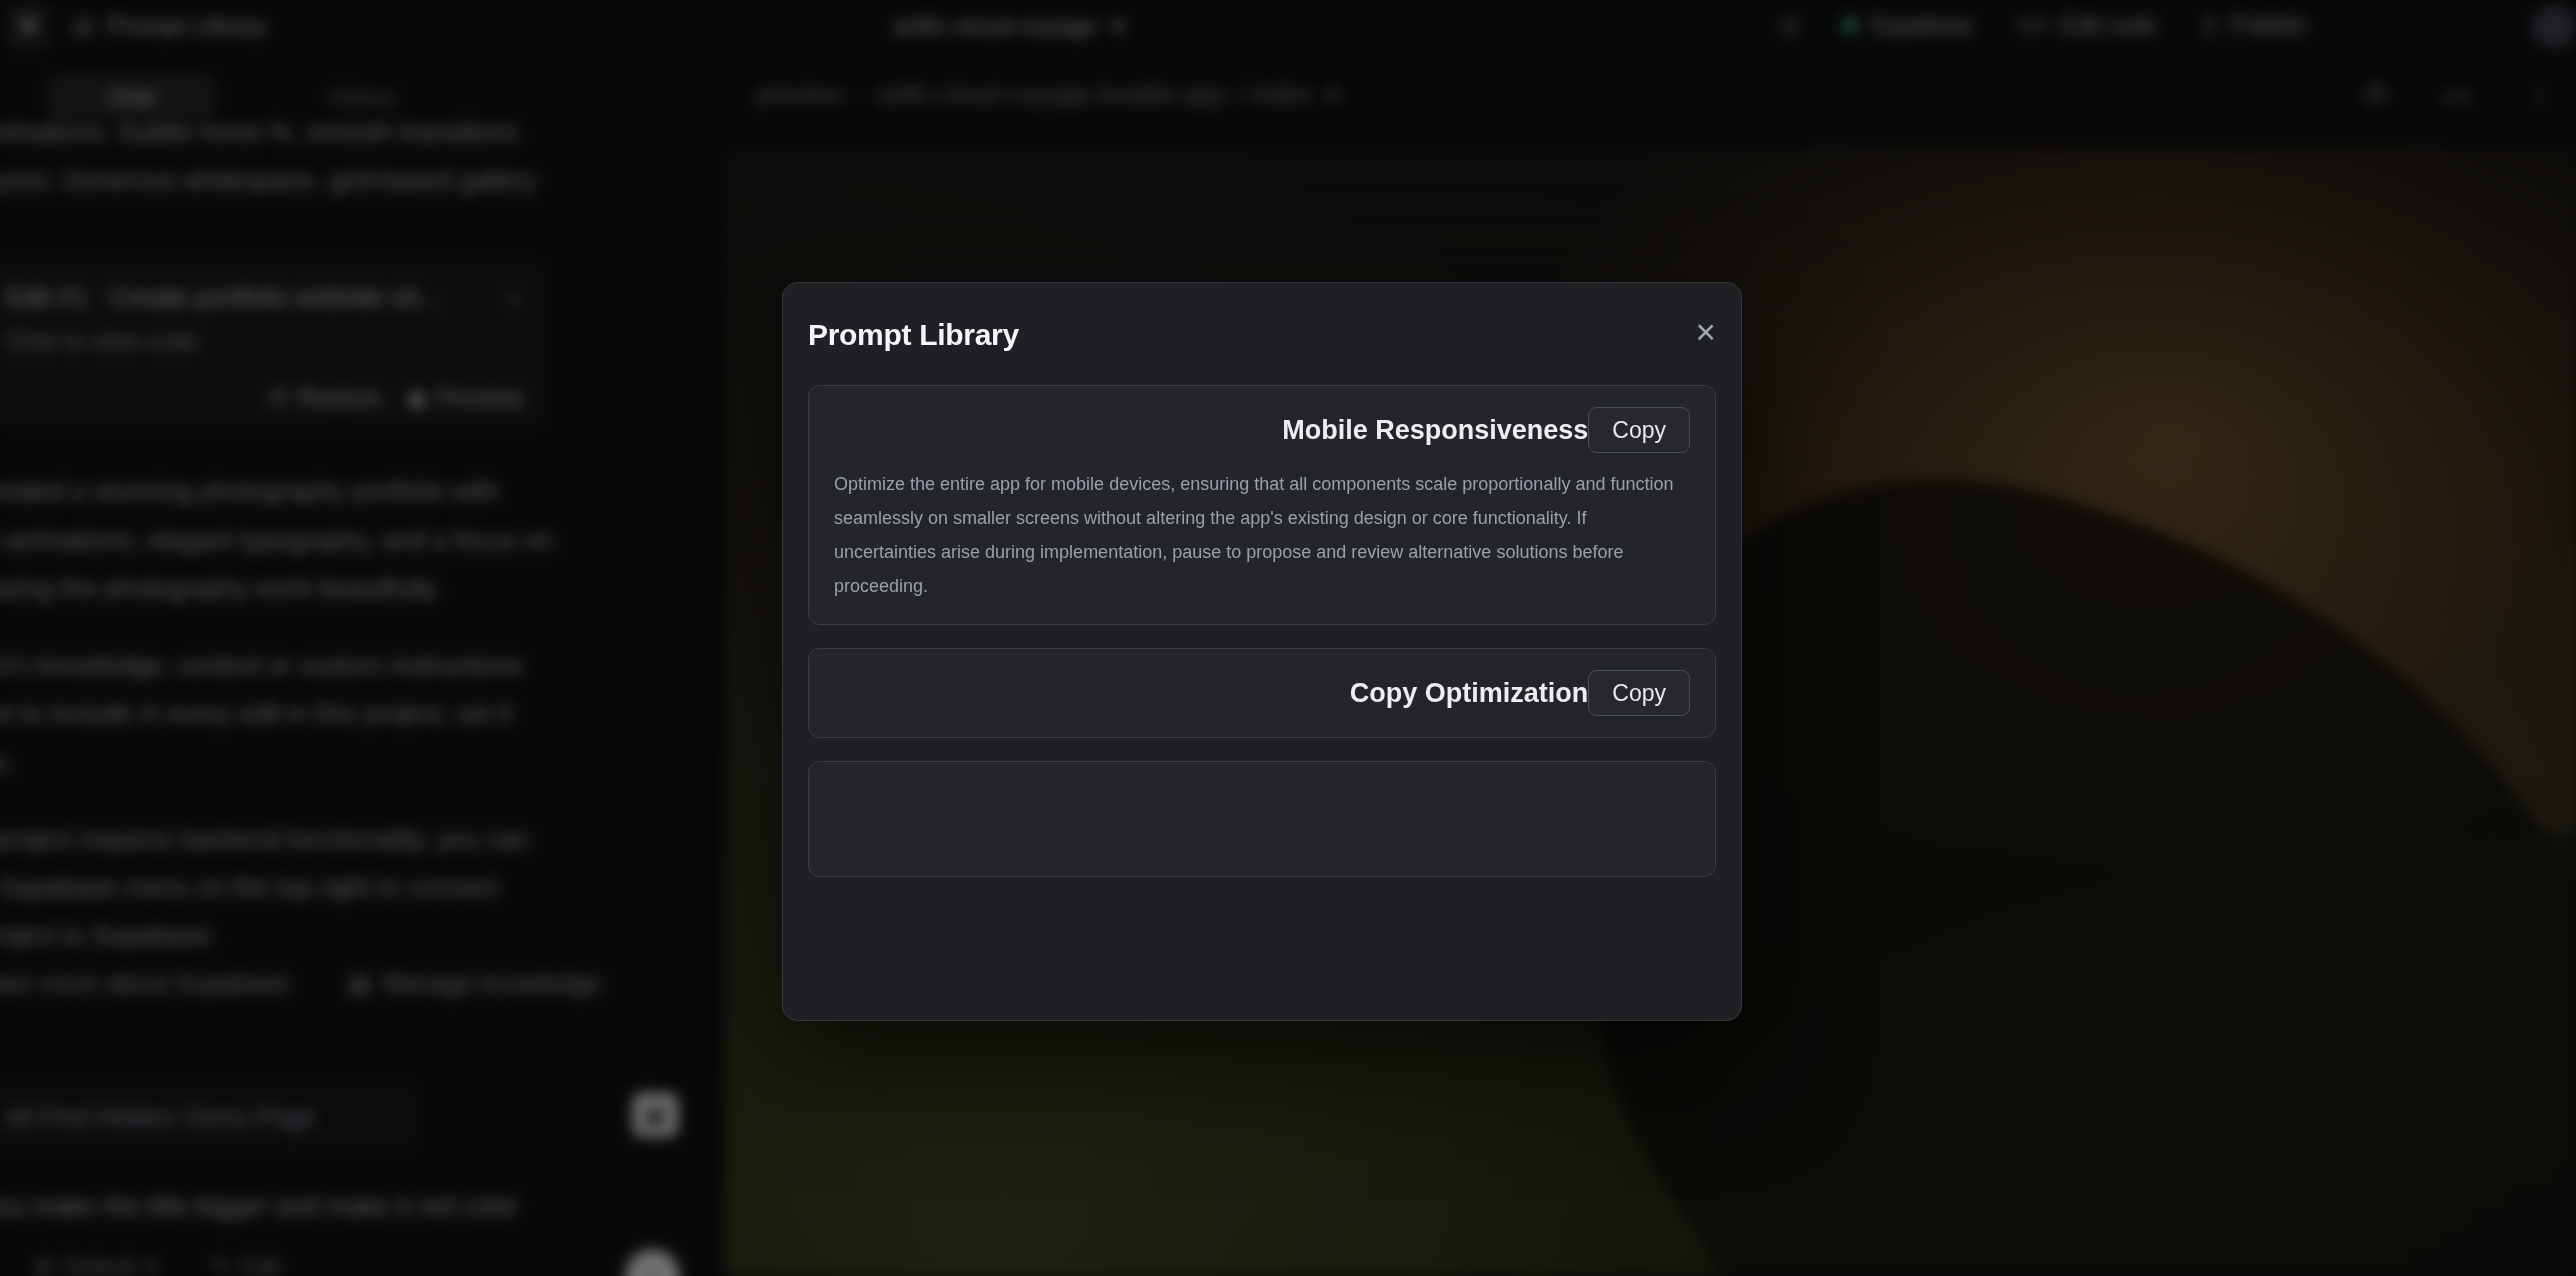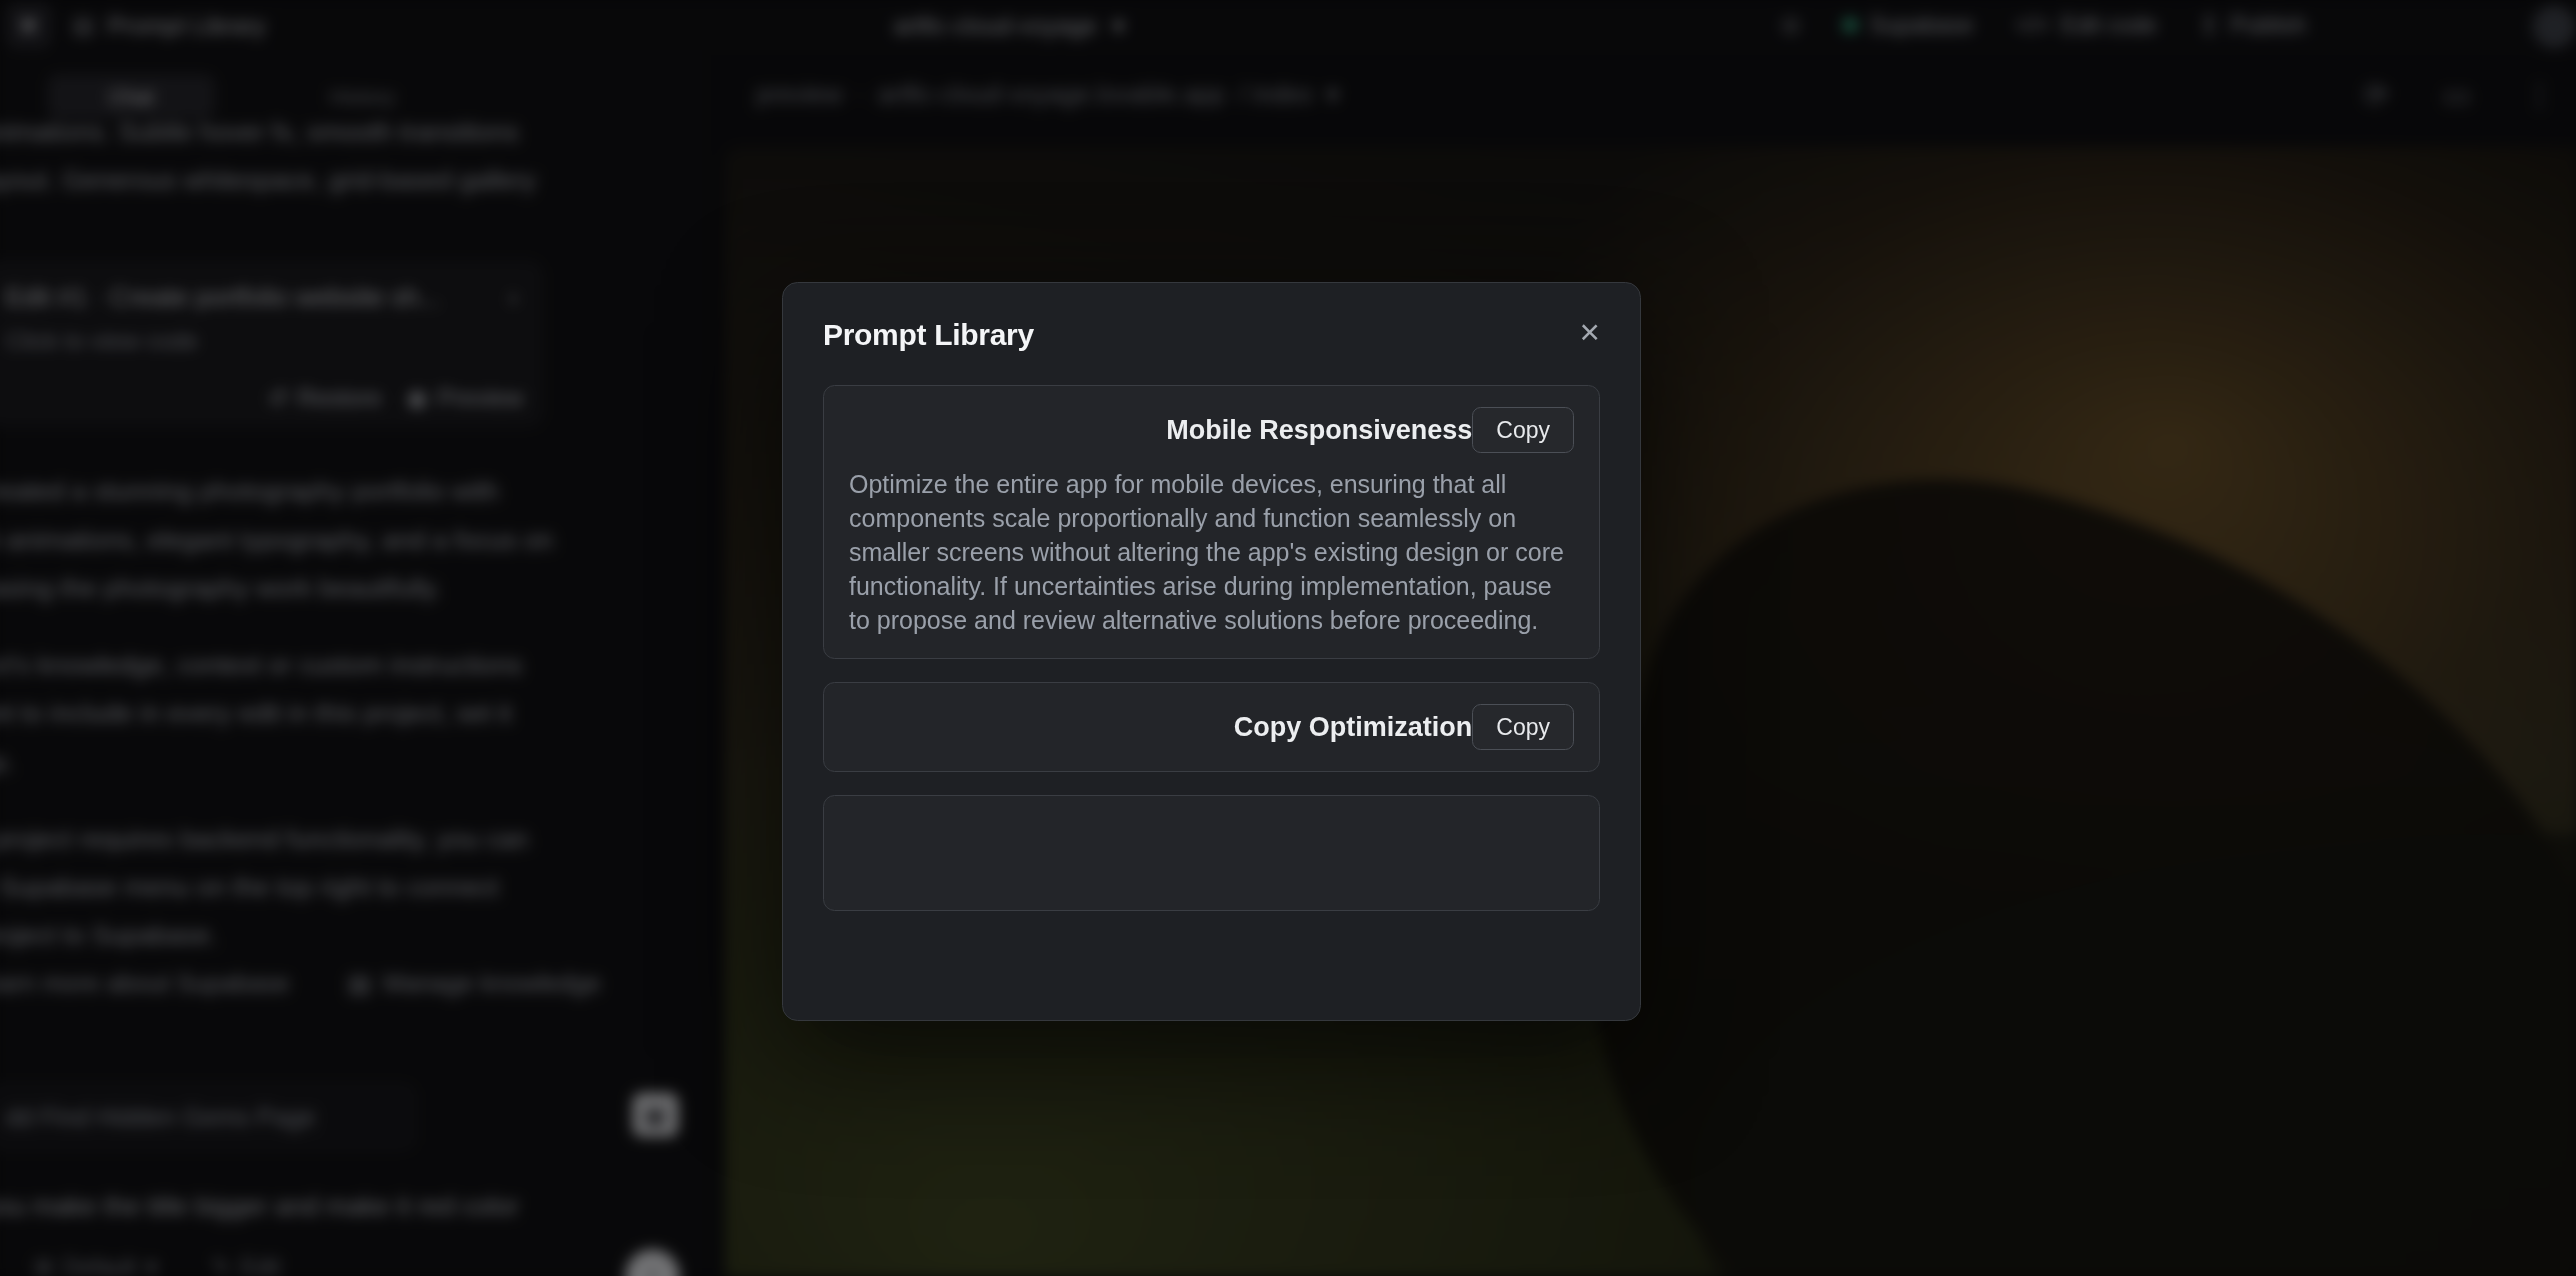--- a/index.html
+++ b/index.html
@@ -68,37 +68,37 @@
       linear-gradient(180deg,#17150f 0%,#272113 35%,#2f2b19 55%,#242610 76%,#171908 100%);}
   .mtn1{position:absolute;right:-116px;top:34%;width:1107px;height:914px;background:#0e0c06;
     transform:rotate(14deg);border-radius:30% 70% 20% 50%;opacity:.85;}
   .mtn2{position:absolute;left:52%;bottom:-250px;width:1636px;height:693px;background:#13120a;
     border-radius:50%;opacity:.8;}
 
   
   .dim{position:absolute;inset:0;background:rgba(6,6,8,.52);}
 
   
-  .modal{position:absolute;left:782px;top:282px;width:859px;height:739px;box-sizing:border-box;
+  .modal{position:absolute;left:782px;top:282px;width:960px;height:739px;box-sizing:border-box;
     background:#1e2024;border:1px solid #35383d;border-radius:15.4px;overflow:hidden;
-    box-shadow:0 39px 116px rgba(0,0,0,.65);padding:35px 40px;}
+    box-shadow:0 39px 116px rgba(0,0,0,.65);padding:35px 25px;}
   .m-head{display:flex;justify-content:space-between;align-items:flex-start;margin-bottom:33px;}
   .m-title{color:#f4f5f7;font-size:30px;font-weight:700;letter-spacing:-0.3px;}
   .m-close{color:#a4a9b1;font-size:35px;line-height:27px;cursor:pointer;}
   .m-search{width:100%;height:62px;box-sizing:border-box;border-radius:9.6px;border:1.4px solid #43474d;
     background:#232528;color:#dfe2e7;font-size:26px;padding:0 25px;outline:none;margin-bottom:37px;
     font-family:"Liberation Sans","DejaVu Sans",sans-serif;}
   .m-search::placeholder{color:#a6acb6;}
   .p-card{border:1px solid #3a3d43;background:#232529;border-radius:11.6px;padding:21px 25px;
     box-sizing:border-box;margin-bottom:23px;}
   .pc-head{display:flex;justify-content:flex-end;align-items:flex-start;}
   .pc-title{color:#eceef0;font-size:27px;font-weight:700;margin-top:7.7px;}
   .copy-btn{border:1px solid #4b4f56;background:#26282c;color:#e7e9ec;font-size:23px;
     border-radius:8.7px;padding:8.7px 23px;cursor:pointer;}
-  .pc-desc{color:#9aa0aa;font-size:25px;line-height:34px;margin-top:13.5px;max-width:857px;}
+  .pc-desc{color:#9aa0aa;font-size:18px;line-height:34px;margin-top:13.5px;max-width:857px;}
   .p-card.stub{height:116px;margin-bottom:0;}
 </style>
 </head>
 <body>
 
 <div id="screen">
 
   <div class="bg">
 
     <div class="topbar">

